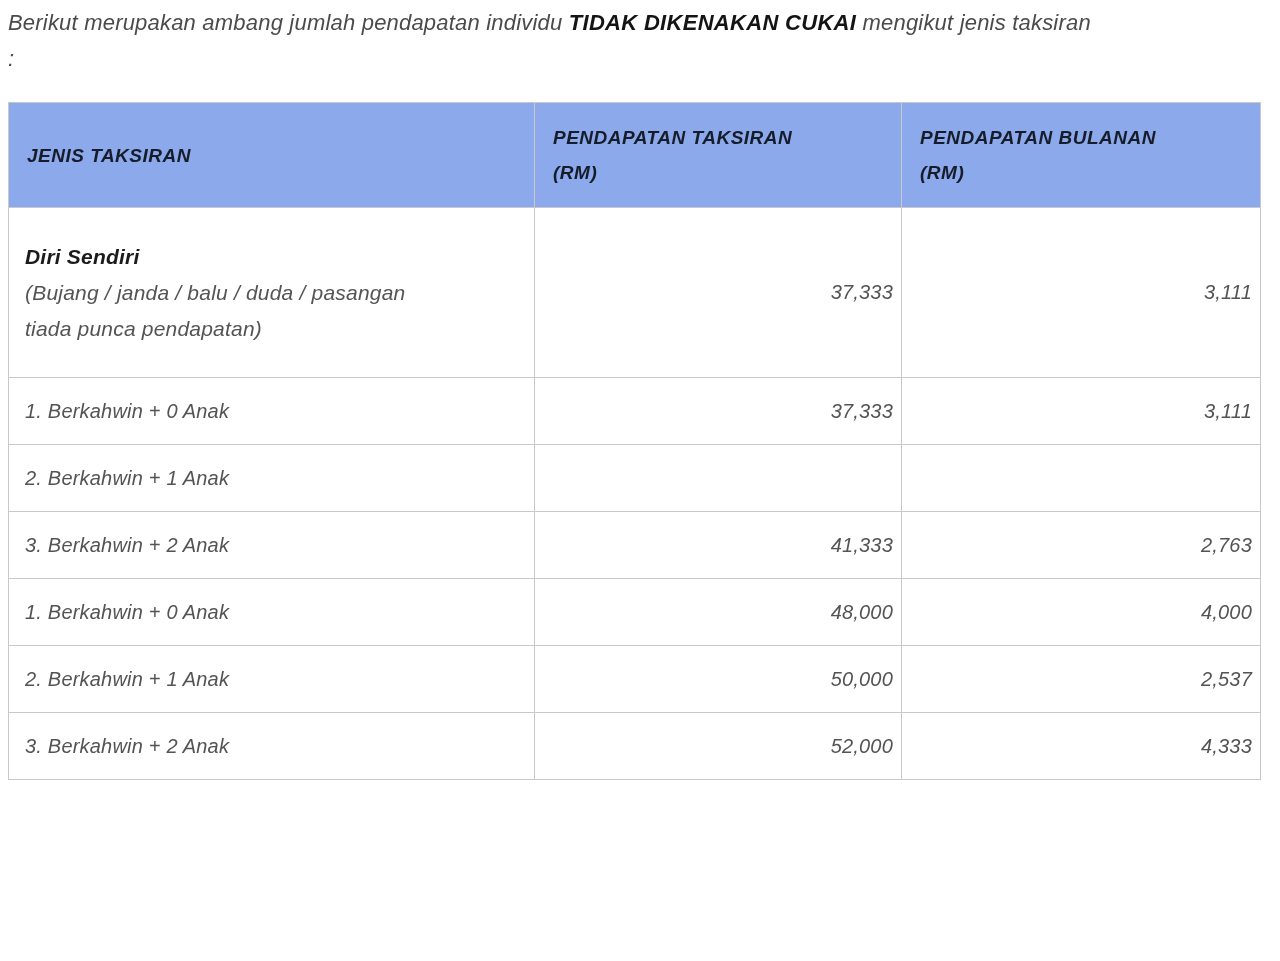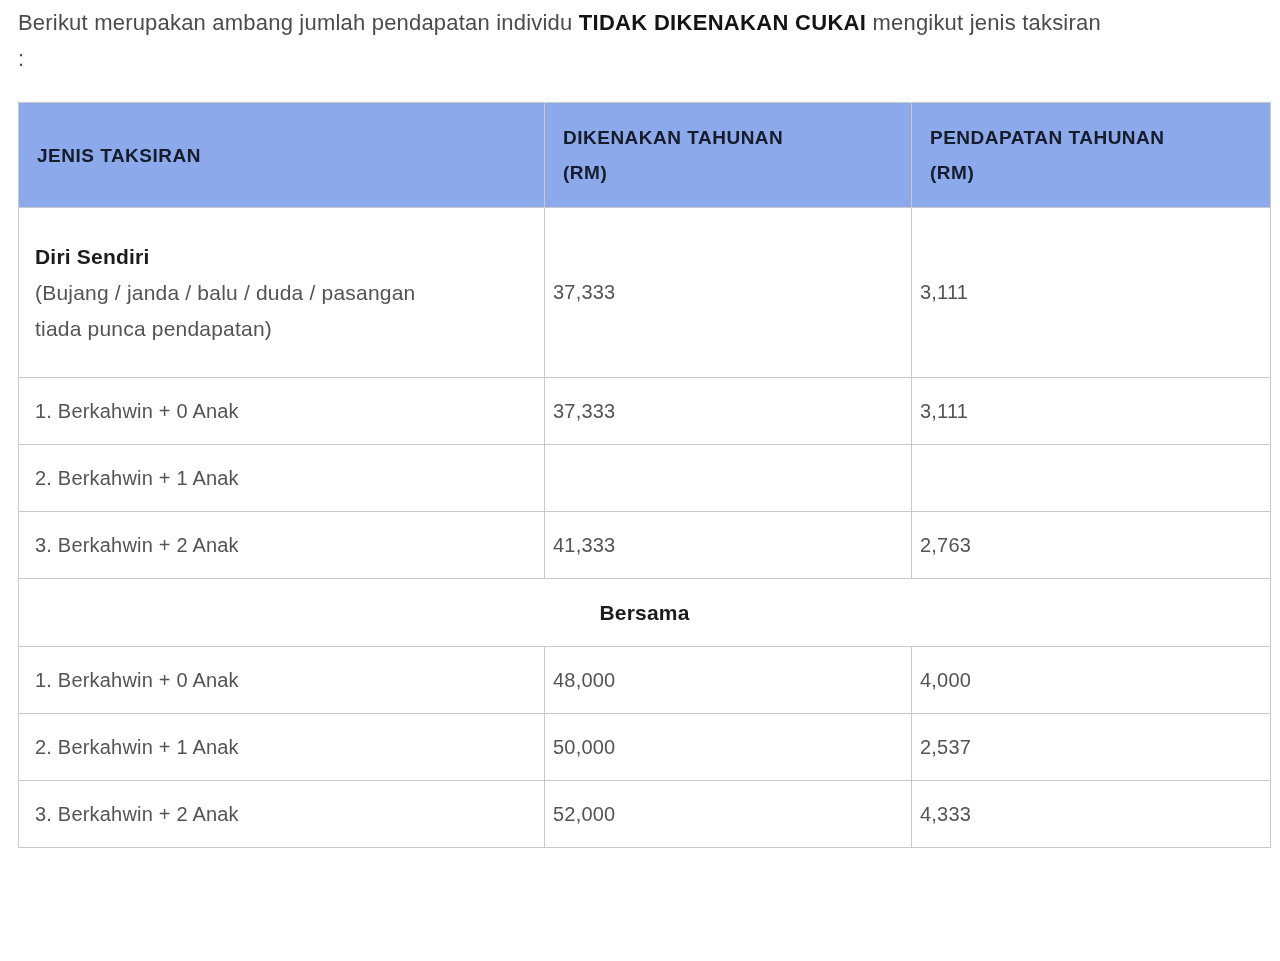--- a/index.html
+++ b/index.html
@@ -11,21 +11,21 @@
     --page-bg: #FFFFFF;
   }
   * { box-sizing: border-box; }
   html, body {
     margin: 0;
     padding: 0;
     background: var(--page-bg);
     font-family: "Liberation Sans", sans-serif;
   }
   body { width: 1280px; height: 961px; overflow: hidden; }
-  .page { padding: 4px 14px 0 18px; }
+  .page { padding: 4px 14px 0 8px; font-style: italic; }
 
   .intro {
     margin: 0;
     font-size: 22px;
     line-height: 38px;
     color: #4B4B4B;
     letter-spacing: 0.2px;
   }
   .intro .bold {
     font-weight: 700;
@@ -65,21 +65,21 @@
   th .hline:empty { display: none; }
 
   td {
     border: 1px solid var(--border);
     font-size: 20px;
     color: var(--body-text);
     vertical-align: middle;
     letter-spacing: 0.2px;
   }
   td.label { text-align: left; padding: 0 16px; }
-  td.num   { text-align: left; padding: 0 8px; }
+  td.num   { text-align: right; padding: 0 8px; }
 
   tr.self-row { height: 170px; }
   .self-title {
     display: block;
     font-size: 21px;
     font-weight: 700;
     color: var(--strong-text);
     line-height: 36px;
     letter-spacing: 0.2px;
   }
@@ -117,25 +117,25 @@
         <col class="c2">
         <col class="c3">
     </colgroup>
     <thead>
       <tr>
         <th>
           <span class="hline">JENIS TAKSIRAN</span>
 
         </th>
         <th>
-          <span class="hline">DIKENAKAN TAHUNAN</span>
+          <span class="hline">PENDAPATAN TAKSIRAN</span>
           <span class="hline">(RM)</span>
         </th>
         <th>
-          <span class="hline">PENDAPATAN TAHUNAN</span>
+          <span class="hline">PENDAPATAN BULANAN</span>
           <span class="hline">(RM)</span>
         </th>
       </tr>
     </thead>
     <tbody>
       <tr class="self-row">
         <td class="label">
           <span class="self-title">Diri Sendiri</span>
           <span class="self-sub">(Bujang / janda / balu / duda / pasangan</span>
           <span class="self-sub">tiada punca pendapatan)</span>
@@ -153,23 +153,20 @@
         <td class="label">2. Berkahwin + 1 Anak</td>
         <td class="num"></td>
         <td class="num"></td>
       </tr>
       <tr class="data-row">
         <td class="label">3. Berkahwin + 2 Anak</td>
         <td class="num">41,333</td>
         <td class="num">2,763</td>
       </tr>
 
-      <tr class="section-row">
-        <td class="section" colspan="3">Bersama</td>
-      </tr>
       <tr class="data-row">
         <td class="label">1. Berkahwin + 0 Anak</td>
         <td class="num">48,000</td>
         <td class="num">4,000</td>
       </tr>
       <tr class="data-row">
         <td class="label">2. Berkahwin + 1 Anak</td>
         <td class="num">50,000</td>
         <td class="num">2,537</td>
       </tr>

